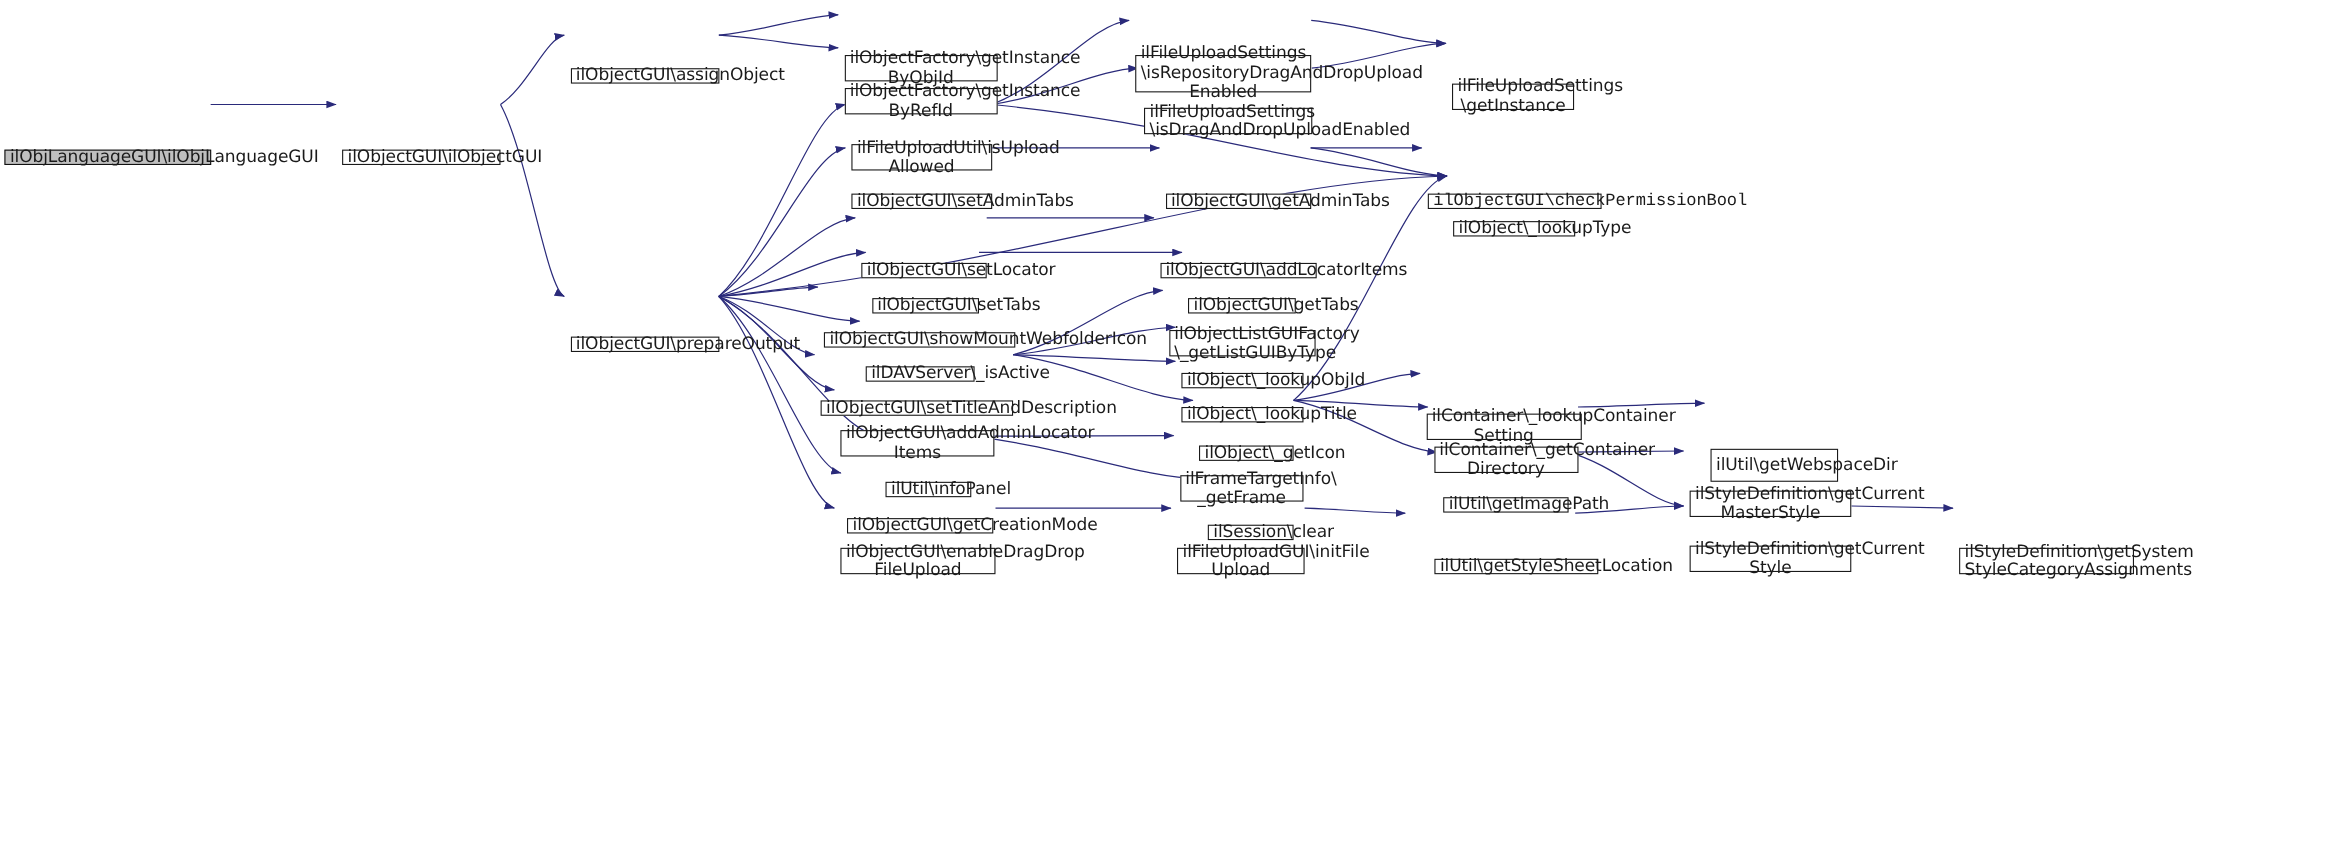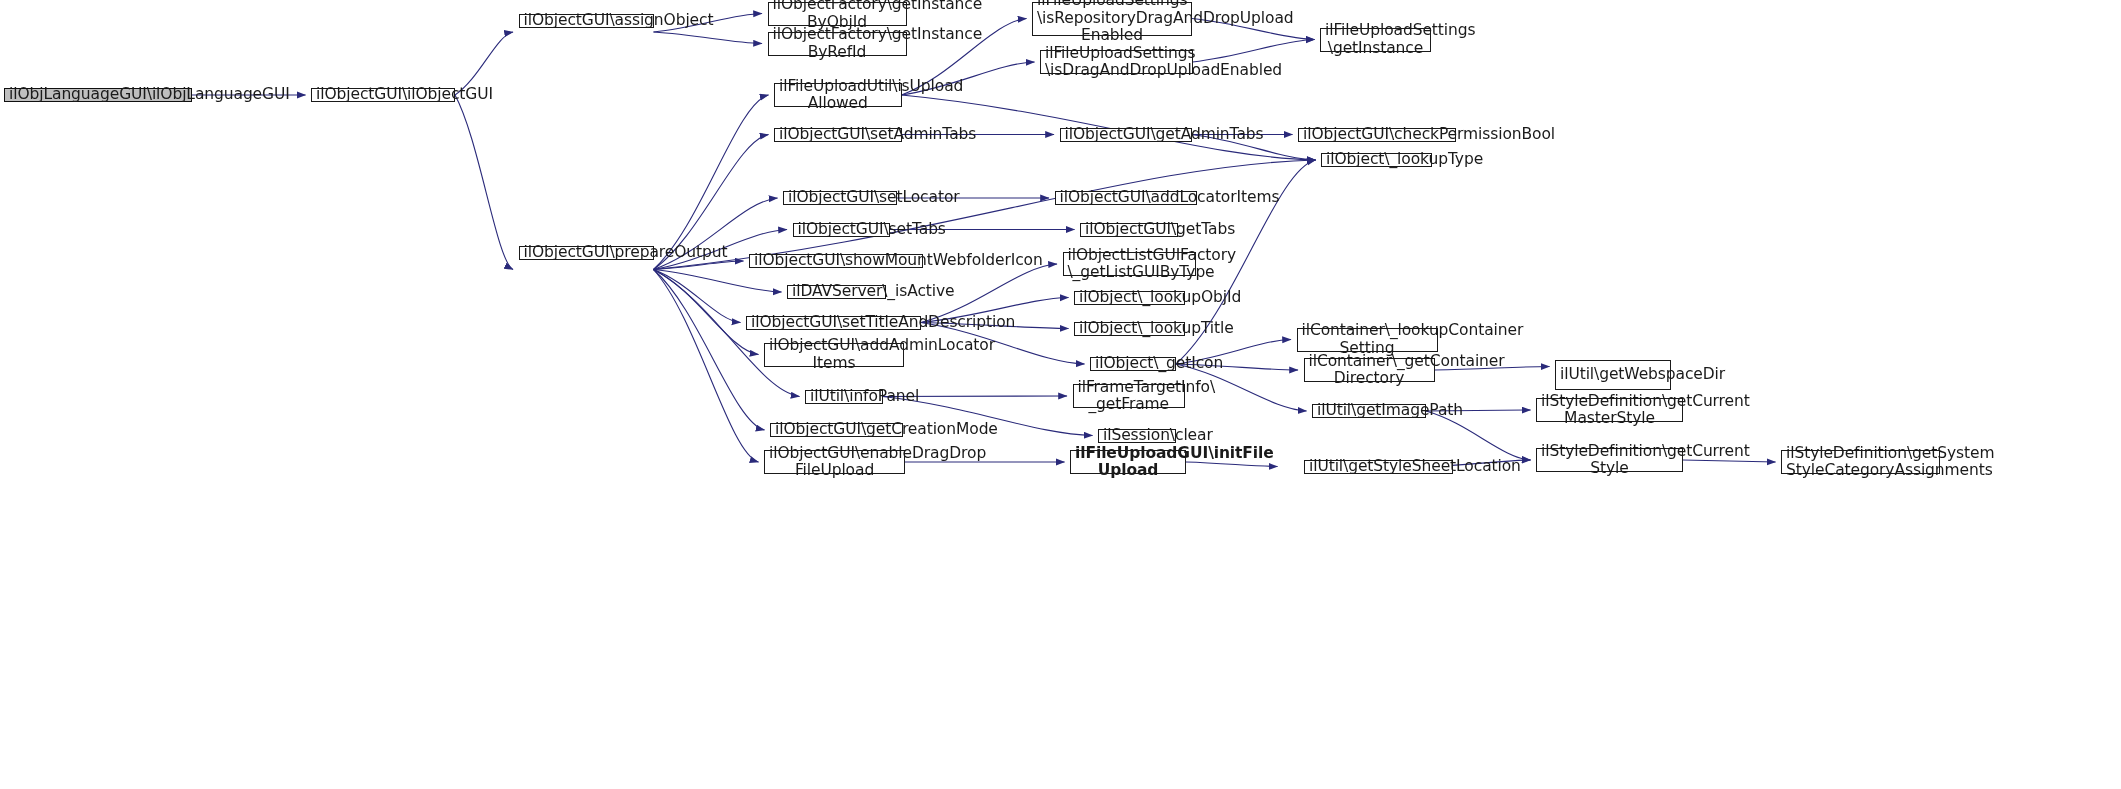--- a/index.html
+++ b/index.html
@@ -31,20 +31,21 @@
     color: #1a1a1a;
     display: flex;
     align-items: center;
     justify-content: center;
     text-align: center;
     line-height: 1.12;
     font-size: 15.5px;
     letter-spacing: -0.1px;
     white-space: pre-line;
     padding: 0 4px;
+    margin-top: 48px;
   }
   .node.root {
     background: #bfbfbf;
     border-color: #101010;
   }
   .node-label {
     display: block;
     width: 100%;
     white-space: pre-line;
   }
@@ -103,21 +104,21 @@
         <path d="M2852,822 L3061,820" fill="none" stroke="#2a2a7a" stroke-width="2.2" marker-end="url(#arrow)"></path>
         <path d="M2852,822 C2939.78,846.99 3002.48,915.59 3061,920" fill="none" stroke="#2a2a7a" stroke-width="2.2" marker-end="url(#arrow)"></path>
         <path d="M2864,933 C2946.74,929.685 3005.84,920.585 3061,920" fill="none" stroke="#2a2a7a" stroke-width="2.2" marker-end="url(#arrow)"></path>
         <path d="M3366,920 L3551,924" fill="none" stroke="#2a2a7a" stroke-width="2.2" marker-end="url(#arrow)"></path>
       </g>
   </svg>
   <div id="node-layer">
       <div class="node root" style="left: 4px; top: 88px; width: 187.5px; height: 14px;"><span class="node-label">ilObjLanguageGUI\ilObjLanguageGUI</span></div>
       <div class="node" style="left: 311px; top: 88px; width: 144px; height: 14px;"><span class="node-label">ilObjectGUI\ilObjectGUI</span></div>
       <div class="node" style="left: 518.5px; top: 14px; width: 135px; height: 14px;"><span class="node-label">ilObjectGUI\assignObject</span></div>
-      <div class="node" style="left: 518.5px; top: 246px; width: 135px; height: 14px;"><span class="node-label">ilObjectGUI\prepareOutput</span></div>
+      <div class="node" style="left: 518.5px; top: 258px; width: 135px; height: 14px;"><span class="node-label">ilObjectGUI\prepareOutput</span></div>
       <div class="node" style="left: 767.5px; top: 1.5px; width: 139px; height: 24px;"><span class="node-label">ilObjectFactory\getInstance
 ByObjId</span></div>
       <div class="node" style="left: 767.5px; top: 31.5px; width: 139px; height: 24px;"><span class="node-label">ilObjectFactory\getInstance
 ByRefId</span></div>
       <div class="node" style="left: 774px; top: 83px; width: 127.5px; height: 24px;"><span class="node-label">ilFileUploadUtil\isUpload
 Allowed</span></div>
       <div class="node" style="left: 774px; top: 127.5px; width: 127.5px; height: 14px;"><span class="node-label">ilObjectGUI\setAdminTabs</span></div>
       <div class="node" style="left: 783px; top: 191px; width: 114px; height: 14px;"><span class="node-label">ilObjectGUI\setLocator</span></div>
       <div class="node" style="left: 792.5px; top: 222.5px; width: 97.5px; height: 14px;"><span class="node-label">ilObjectGUI\setTabs</span></div>
       <div class="node" style="left: 749px; top: 254px; width: 174px; height: 14px;"><span class="node-label">ilObjectGUI\showMountWebfolderIcon</span></div>
@@ -138,25 +139,25 @@
       <div class="node" style="left: 1054.5px; top: 191px; width: 142px; height: 14px;"><span class="node-label">ilObjectGUI\addLocatorItems</span></div>
       <div class="node" style="left: 1080px; top: 222.5px; width: 98px; height: 14px;"><span class="node-label">ilObjectGUI\getTabs</span></div>
       <div class="node" style="left: 1062.5px; top: 252px; width: 133px; height: 24px;"><span class="node-label">ilObjectListGUIFactory
 \_getListGUIByType</span></div>
       <div class="node" style="left: 1074px; top: 290.5px; width: 111px; height: 14px;"><span class="node-label">ilObject\_lookupObjId</span></div>
       <div class="node" style="left: 1074px; top: 321.5px; width: 111px; height: 14px;"><span class="node-label">ilObject\_lookupTitle</span></div>
       <div class="node" style="left: 1090px; top: 357px; width: 86px; height: 14px;"><span class="node-label">ilObject\_getIcon</span></div>
       <div class="node" style="left: 1072.5px; top: 384px; width: 112.5px; height: 24px;"><span class="node-label">ilFrameTargetInfo\
 _getFrame</span></div>
       <div class="node" style="left: 1098px; top: 428.5px; width: 77.5px; height: 14px;"><span class="node-label">ilSession\clear</span></div>
-      <div class="node" style="left: 1070px; top: 450px; width: 116px; height: 24px; font-weight: bold;"><span class="node-label">ilFileUploadGUI\initFile
+      <div class="node" style="left: 1070px; top: 450px; width: 116px; height: 24px;"><span class="node-label">ilFileUploadGUI\initFile
 Upload</span></div>
       <div class="node" style="left: 1320px; top: 27.5px; width: 111px; height: 24px;"><span class="node-label">ilFileUploadSettings
 \getInstance</span></div>
-      <div class="node" style="left: 1298px; top: 127.5px; width: 158px; height: 14px;"><span class="node-label">ilObjectGUI\checkPermissionBool</span></div>
+      <div class="node" style="left: 1298px; top: 127.5px; width: 158px; height: 14px; font-family: Liberation Mono, monospace;"><span class="node-label">ilObjectGUI\checkPermissionBool</span></div>
       <div class="node" style="left: 1321px; top: 153px; width: 111px; height: 14px;"><span class="node-label">ilObject\_lookupType</span></div>
       <div class="node" style="left: 1296.5px; top: 327.5px; width: 141px; height: 24px;"><span class="node-label">ilContainer\_lookupContainer
 Setting</span></div>
       <div class="node" style="left: 1303.5px; top: 358px; width: 131px; height: 24px;"><span class="node-label">ilContainer\_getContainer
 Directory</span></div>
       <div class="node" style="left: 1312px; top: 404px; width: 114px; height: 14px; justify-content: center;"><span class="node-label">ilUtil\getImagePath</span></div>
       <div class="node" style="left: 1304px; top: 459.5px; width: 149px; height: 14px; text-align: right;"><span class="node-label">ilUtil\getStyleSheetLocation</span></div>
       <div class="node" style="left: 1555px; top: 359.5px; width: 116px; height: 30px;"><span class="node-label">ilUtil\getWebspaceDir</span></div>
       <div class="node" style="left: 1536px; top: 398px; width: 147px; height: 24px;"><span class="node-label">ilStyleDefinition\getCurrent
 MasterStyle</span></div>

